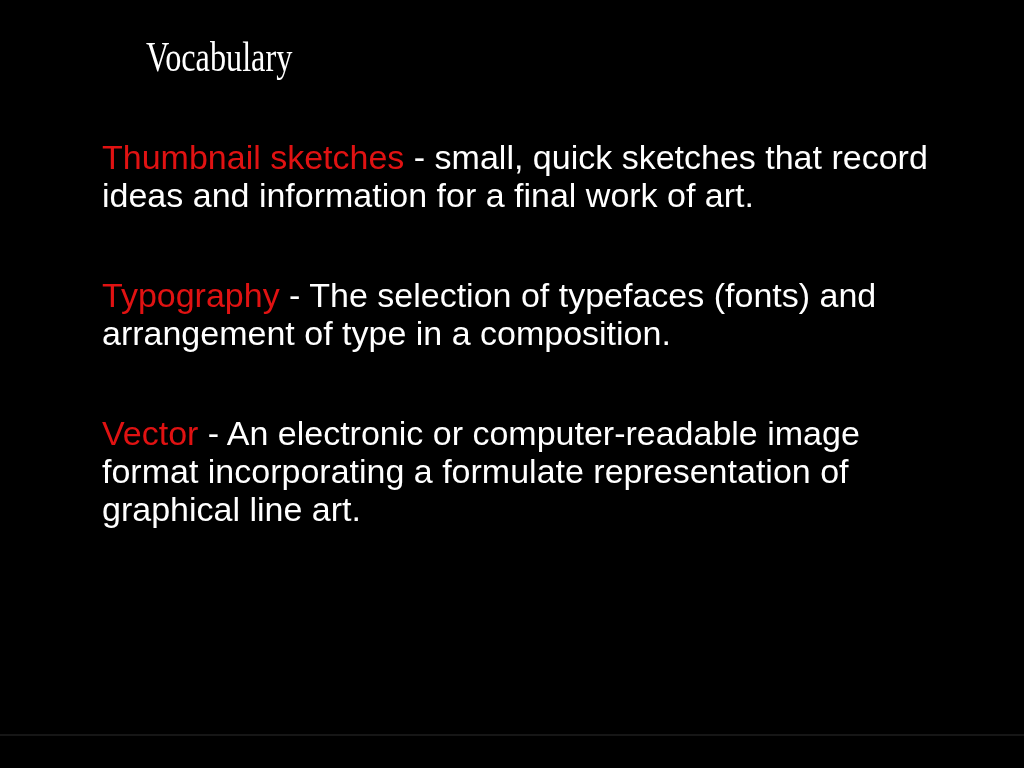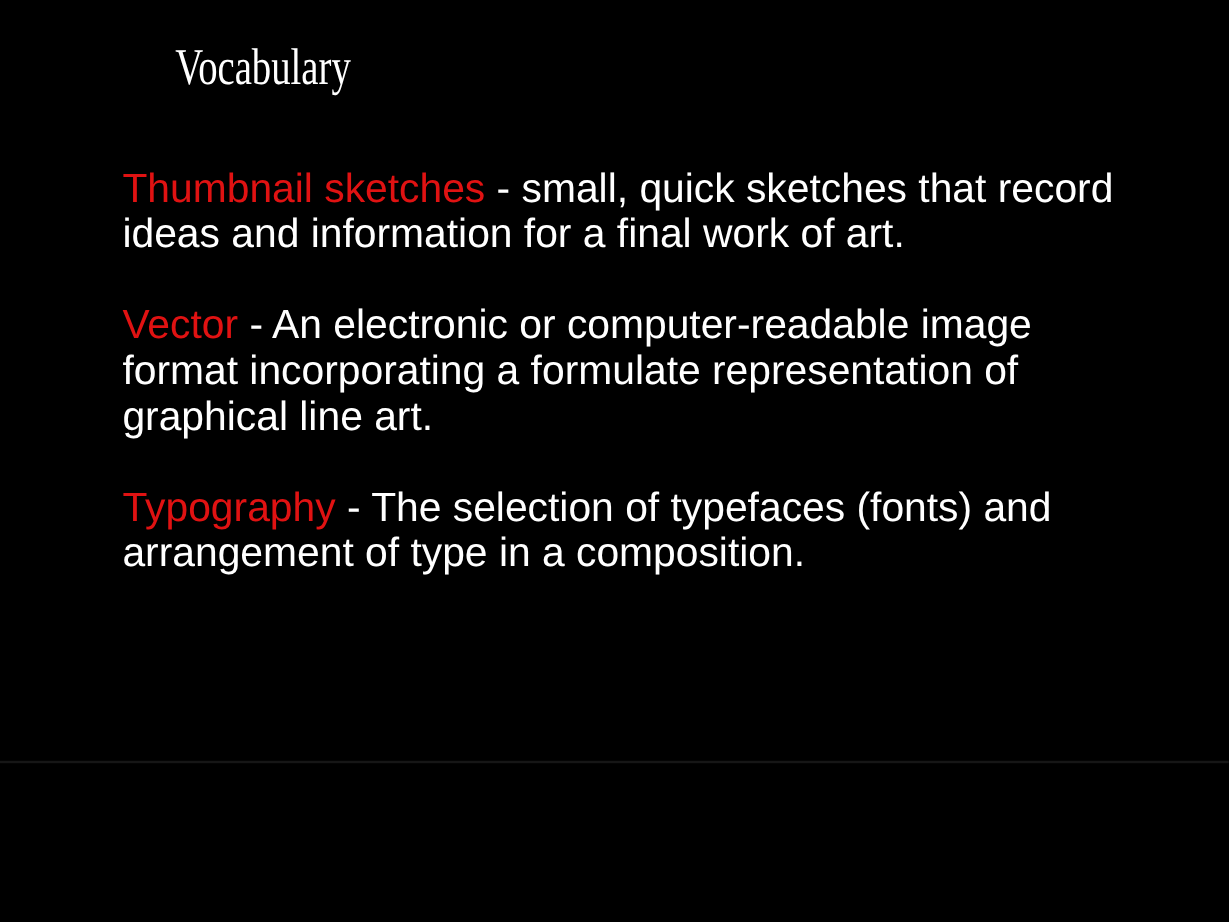--- a/index.html
+++ b/index.html
@@ -8,21 +8,21 @@
   }
   body {
     width: 1024px;
     height: 768px;
     background: #000000;
     overflow: hidden;
   }
   .slide {
     position: relative;
     width: 1024px;
-    height: 636px;
+    height: 736px;
     background: var(--bg-color, #000000);
   }
   .slide-title {
     position: absolute;
     left: 146px;
     top: 35px;
     margin: 0;
     font-family: "Liberation Serif", "DejaVu Serif", serif;
     font-weight: 400;
     font-size: 43px;
@@ -32,21 +32,21 @@
     transform-origin: left top;
     white-space: nowrap;
   }
   .vocab-list {
     position: absolute;
     left: 102px;
     top: 138px;
     width: 850px;
     display: flex;
     flex-direction: column;
-    gap: 38px;
+    gap: 62px;
   }
   .vocab-entry {
     margin: 0;
     font-family: "Liberation Sans", sans-serif;
     font-weight: 400;
     font-size: 34px;
     line-height: 38px;
     color: var(--body-color, #ffffff);
     white-space: pre-wrap;
   }
@@ -67,21 +67,21 @@
 
 <div class="slide">
 
   <h1 class="slide-title">Vocabulary</h1>
 
   <div class="vocab-list">
 
     <p class="vocab-entry"><span class="vocab-term">Thumbnail sketches</span><span class="vocab-definition"> - small, quick sketches that record ideas and information for a final work of art.</span></p>
 
 
+    <p class="vocab-entry"><span class="vocab-term">Typography</span><span class="vocab-definition"> - The selection of typefaces (fonts) and arrangement of type in a composition.</span></p>
+
     <p class="vocab-entry"><span class="vocab-term">Vector</span><span class="vocab-definition"> - An electronic or computer-readable image format incorporating a formulate representation of graphical line art.</span></p>
-
-    <p class="vocab-entry"><span class="vocab-term">Typography</span><span class="vocab-definition"> - The selection of typefaces (fonts) and arrangement of type in a composition.</span></p>
 
   </div>
 
   <div class="bottom-edge"></div>
 
 </div>
 
 </body></html>

